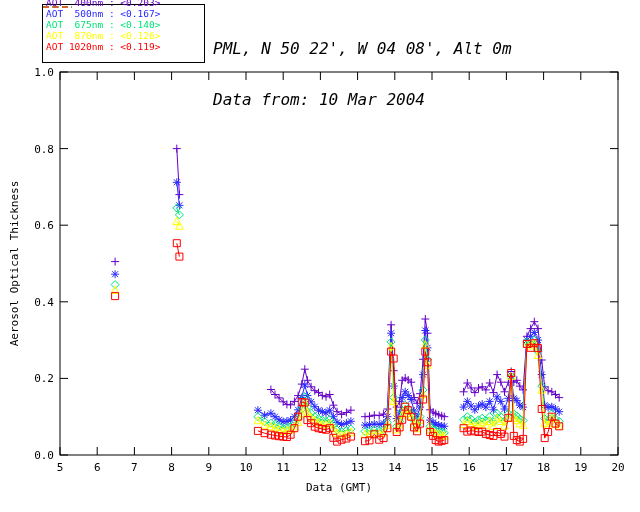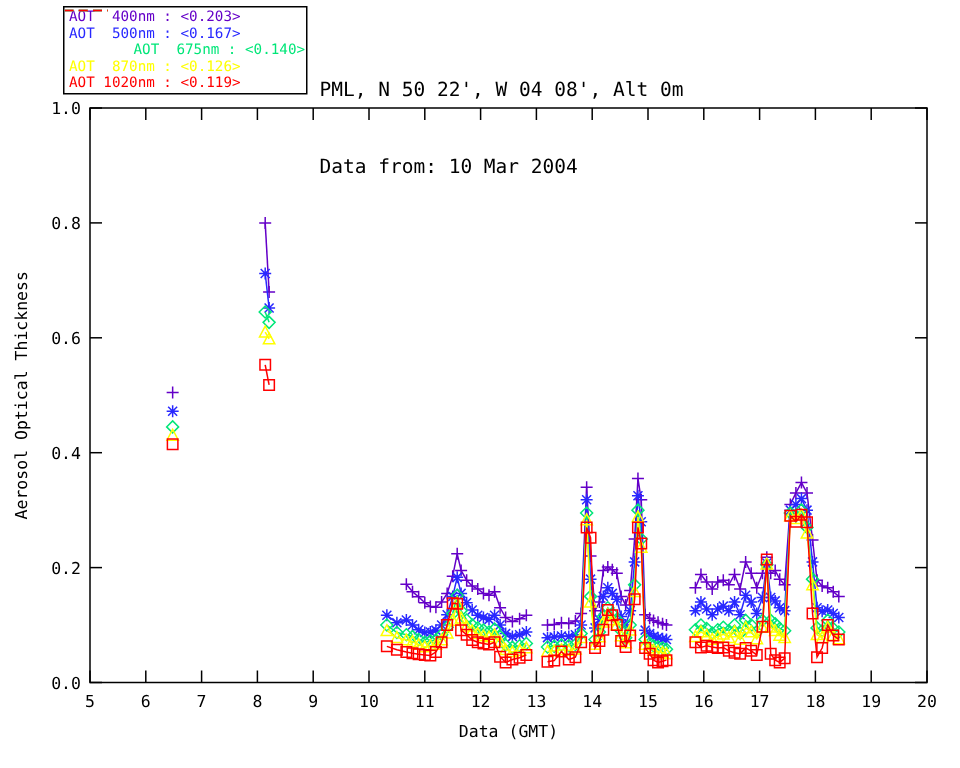--- a/index.html
+++ b/index.html
@@ -1,26 +1,26 @@
 <!DOCTYPE html>
 <html><head>
 <meta charset="utf-8">
 <style>
   html,body{margin:0;padding:0;background:#fff;}
   .page{position:relative;width:640px;height:512px;background:#fff;overflow:hidden;
         font-family:"DejaVu Sans Mono", monospace;color:#000;}
   svg{position:absolute;left:0;top:0;}
   .ticklab{font-family:"DejaVu Sans Mono", monospace;font-size:11px;fill:#000;}
   .legend{position:absolute;left:42px;top:4px;width:163px;height:59px;border:1px solid #000;
-          background:#fff;display:flex;flex-direction:column;justify-content:flex-start;
+          background:#fff;display:flex;flex-direction:column;justify-content:center;
           padding:1px 0 19px 3px;box-sizing:border-box;}
   .lg-row{display:flex;align-items:center;height:11px;}
   .lg-line{flex:0 0 auto;margin-right:4px;}
   .lg-label{font-size:9.5px;white-space:pre;letter-spacing:0;}
-  .titleblock{position:absolute;left:213px;top:18px;font-size:13px;line-height:17px;white-space:pre;}
+  .titleblock{position:absolute;left:213px;top:6px;font-size:16px;line-height:17px;white-space:pre;font-style:italic;}
   .xlabel{position:absolute;left:189px;top:481px;width:300px;text-align:center;font-size:11px;}
   .ylabel-wrap{position:absolute;left:4px;top:72px;width:22px;height:383px;
                display:flex;align-items:center;justify-content:center;}
   .ylabel-wrap span{transform:rotate(-90deg);white-space:nowrap;font-size:11px;}
 </style>
 </head>
 <body>
 
 <div class="page">
   <svg id="plot-svg" width="640" height="512">
@@ -536,21 +536,21 @@
       <div class="lg-row">
         <svg width="29" height="4" class="lg-line">
           <line x1="0" y1="2" x2="29" y2="2" stroke="#2828FF" stroke-width="1" stroke-dasharray="6,3.5"></line>
         </svg>
         <span class="lg-label" style="color: rgb(40, 40, 255);">AOT  500nm : &lt;0.167&gt;</span>
       </div>
       <div class="lg-row">
         <svg width="29" height="4" class="lg-line">
           <line x1="0" y1="2" x2="29" y2="2" stroke="#00E678" stroke-width="1" stroke-dasharray="6,3.5"></line>
         </svg>
-        <span class="lg-label" style="color: rgb(0, 230, 120); margin-left: 43px;">AOT  675nm : &lt;0.140&gt;</span>
+        <span class="lg-label" style="color: rgb(0, 230, 120);">AOT  675nm : &lt;0.140&gt;</span>
       </div>
       <div class="lg-row">
         <svg width="29" height="4" class="lg-line">
           <line x1="0" y1="2" x2="29" y2="2" stroke="#FFFF00" stroke-width="1" stroke-dasharray="6,3.5"></line>
         </svg>
         <span class="lg-label" style="color: rgb(255, 255, 0);">AOT  870nm : &lt;0.126&gt;</span>
       </div>
       <div class="lg-row">
         <svg width="29" height="4" class="lg-line">
           <line x1="0" y1="2" x2="29" y2="2" stroke="#FF0000" stroke-width="1" stroke-dasharray="6,3.5"></line>

